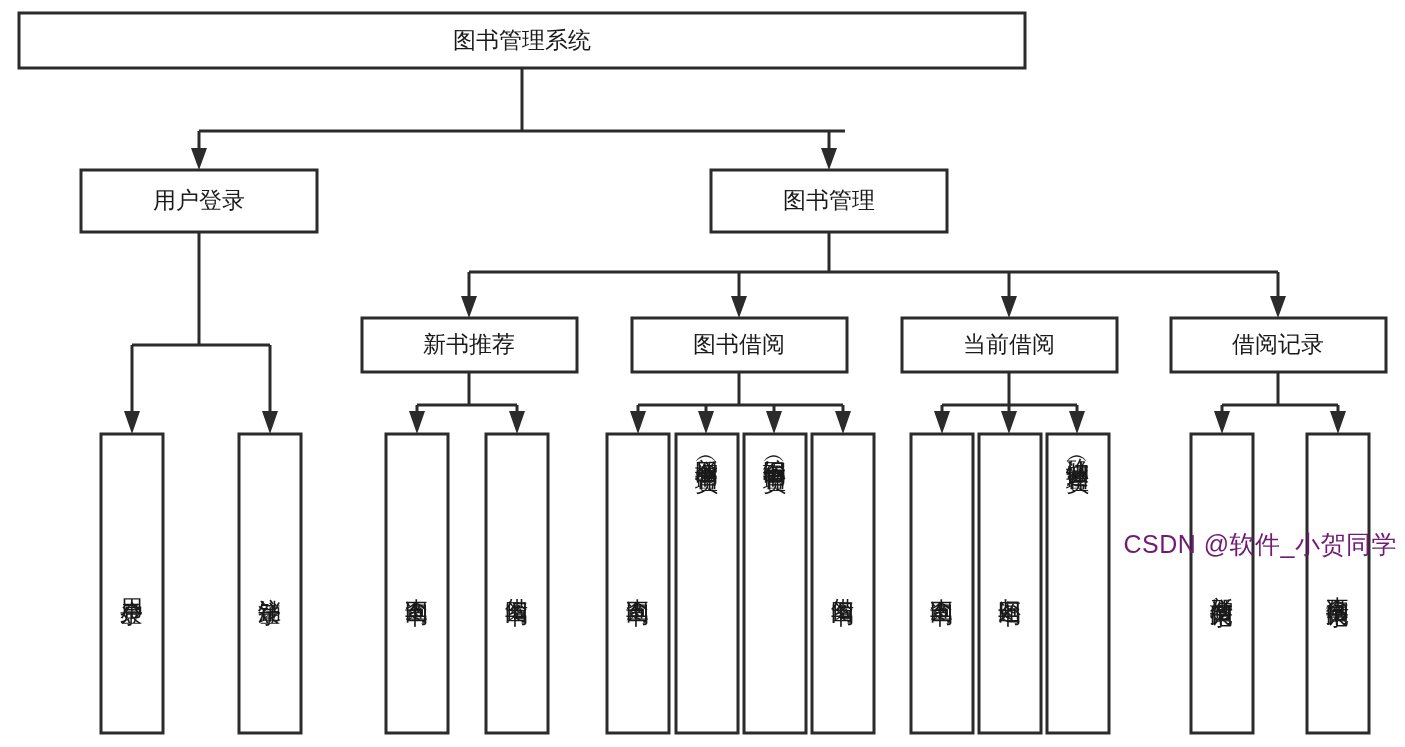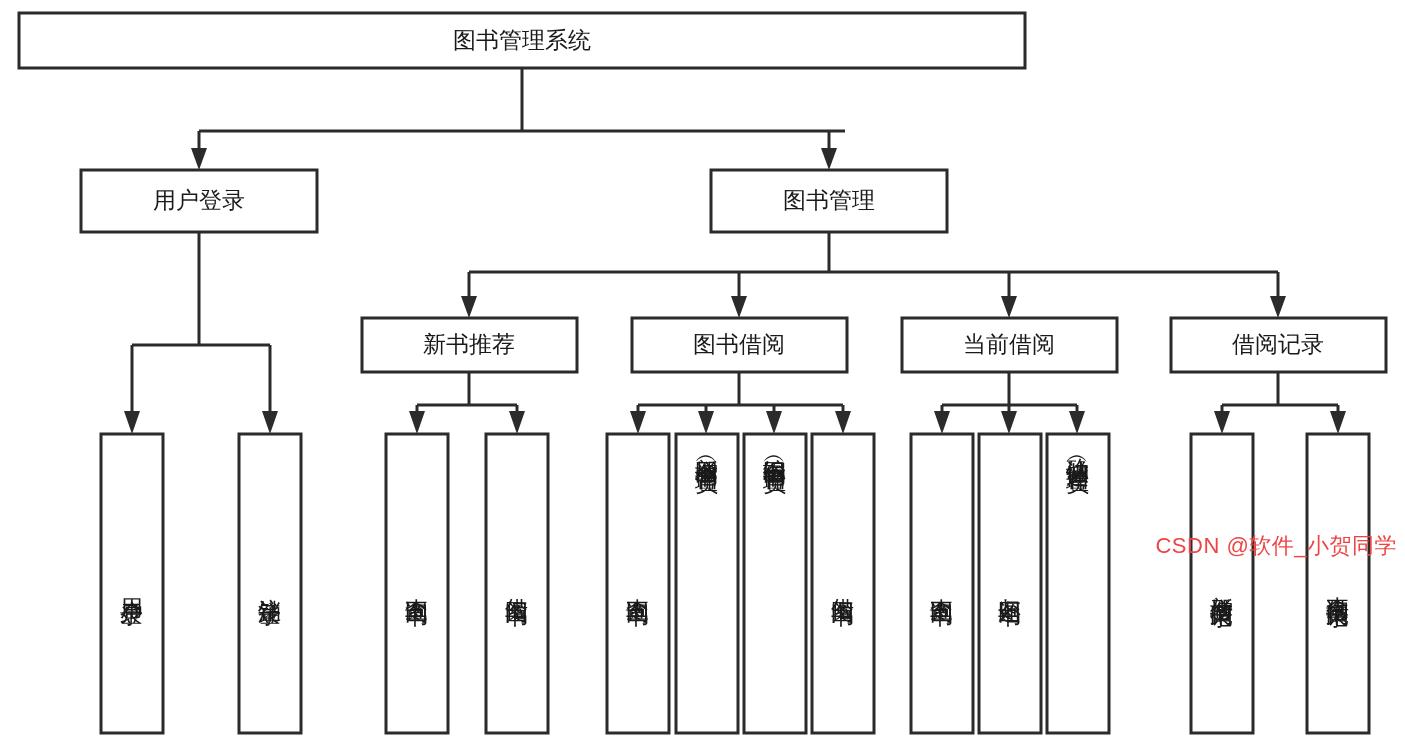--- a/index.html
+++ b/index.html
@@ -65,22 +65,22 @@
     line-height: 1.22;
     letter-spacing: 2px;
     color: #1a1a1a;
     white-space: nowrap;
   }
   .watermark {
     position: absolute;
     right: 8px;
     bottom: 4px;
     font-family: "Liberation Sans", "DejaVu Sans", sans-serif;
-    font-size: 22px;
-    color: #ef4444;
+    font-size: 25px;
+    color: #701a75;
     letter-spacing: 0.5px;
     white-space: nowrap;
   }
 </style>
 </head>
 <body>
 
 <div id="diagram-root">
 
   <svg class="diagram" viewBox="0 0 1405 747">

